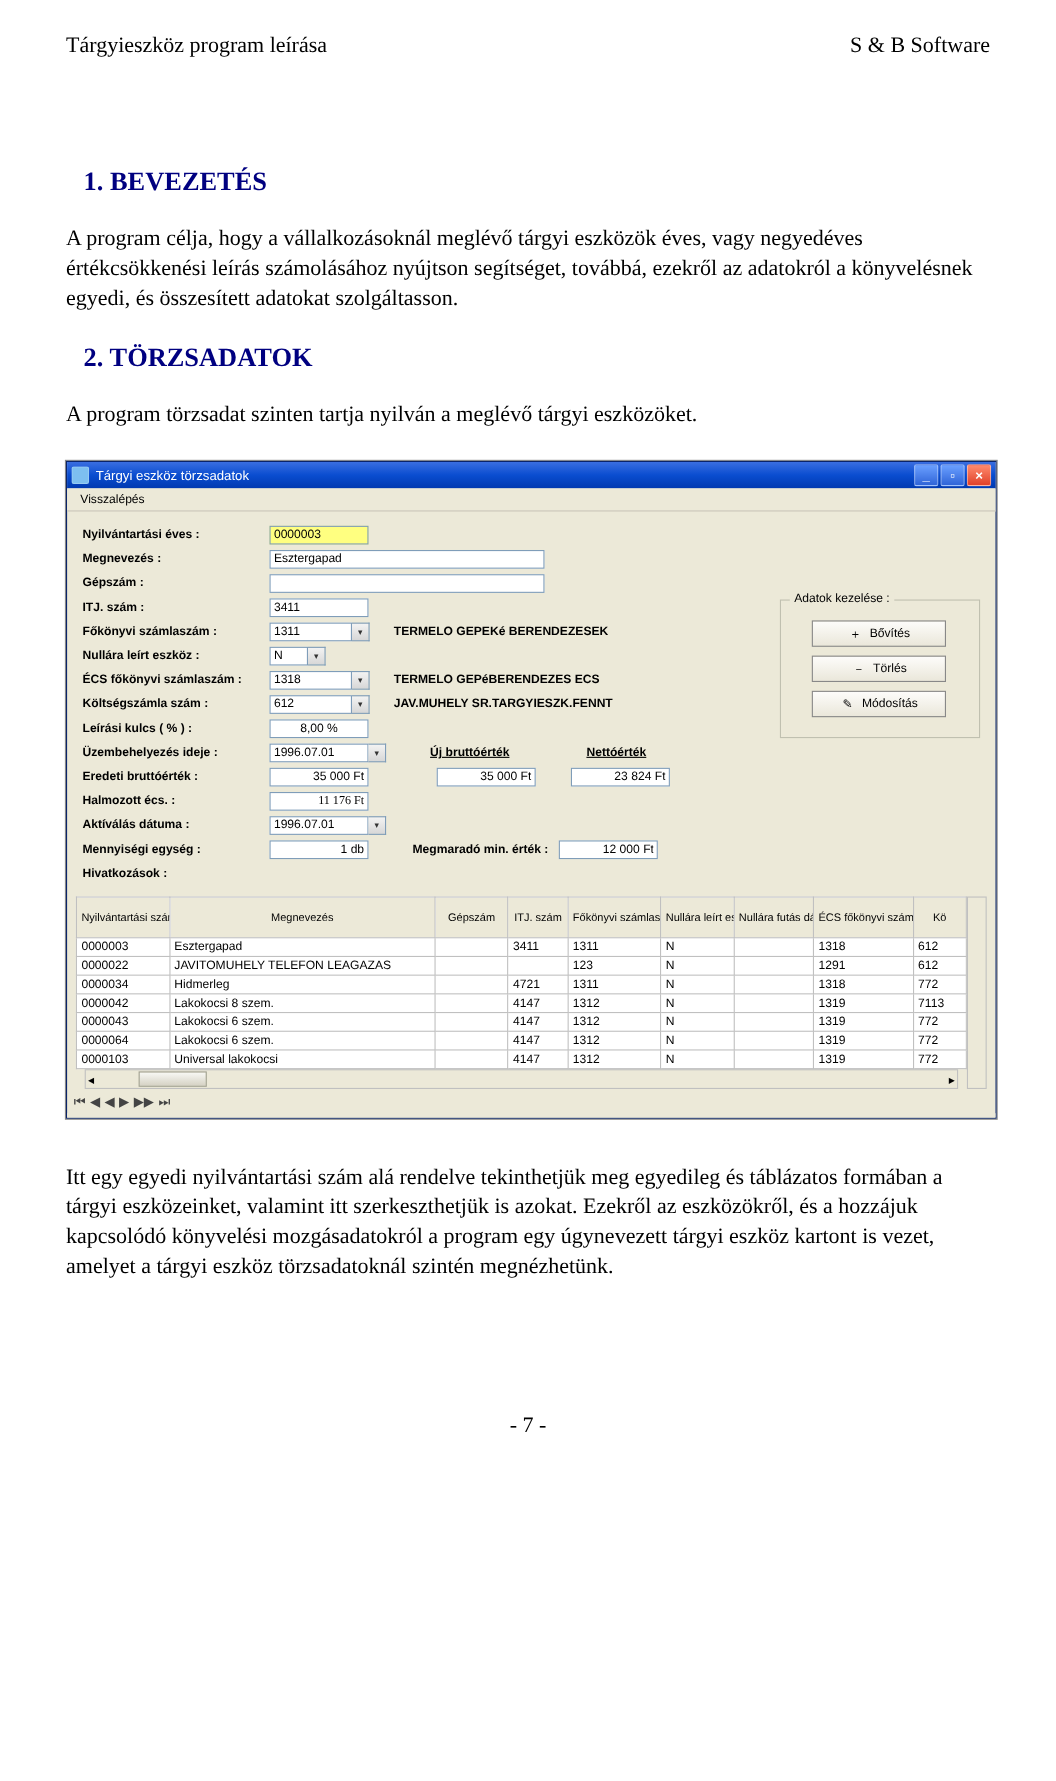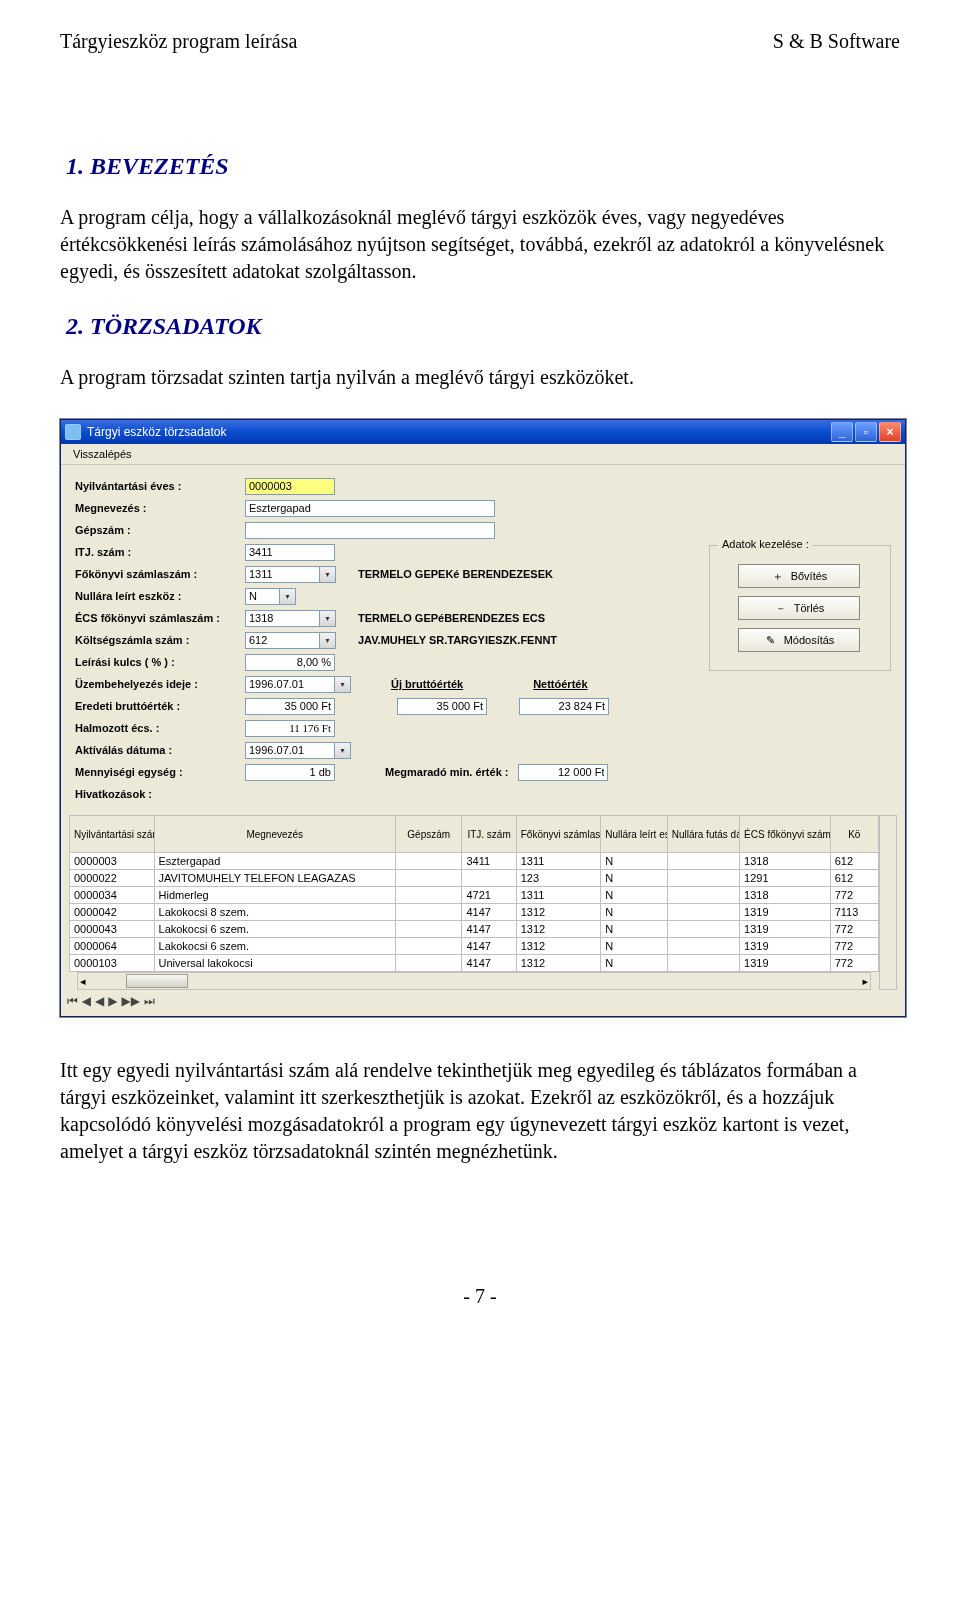--- a/index.html
+++ b/index.html
@@ -16,22 +16,21 @@
   .header {
     display: flex;
     justify-content: space-between;
     font-size: 20px;
     margin-bottom: 100px;
   }
   h2.section {
     font-size: 24px;
     font-weight: bold;
     color: #000080;
-    margin: 0 0 24px 6px;
-    font-style: italic;
+    margin: 0 0 24px 16px;
   }
   p.body {
     font-size: 20px;
     line-height: 1.35;
     margin: 0 0 28px 0;
   }
   .screenshot {
     width: 844px;
     margin: 6px 0 40px 0;
     font-family: Tahoma, Arial, sans-serif;
@@ -295,21 +294,21 @@
         <div class="form-row">
           <div class="form-label">Költségszámla szám :</div>
           <span class="dd">
             <input class="form-input" style="width: 75px;" value="612">
             <div class="dd-btn">▾</div>
           </span>
           <span class="assoc-text">JAV.MUHELY SR.TARGYIESZK.FENNT</span>
         </div>
         <div class="form-row">
           <div class="form-label">Leírási kulcs ( % ) :</div>
-          <input class="form-input" style="width: 90px; text-align: right;" value="8,00 %">
+          <input class="form-input" style="width: 90px; text-align: center;" value="8,00 %">
         </div>
         <div class="form-row">
           <div class="form-label">Üzembehelyezés ideje :</div>
           <span class="dd">
             <input class="form-input" style="width: 90px;" value="1996.07.01">
             <div class="dd-btn">▾</div>
           </span>
           <span class="assoc-text" style="margin-left:40px;text-decoration:underline">Új bruttóérték</span>
           <span class="assoc-text" style="margin-left:70px;text-decoration:underline">Nettóérték</span>
         </div>
@@ -326,21 +325,21 @@
         <div class="form-row">
           <div class="form-label">Aktíválás dátuma :</div>
           <span class="dd">
             <input class="form-input" style="width: 90px;" value="1996.07.01">
             <div class="dd-btn">▾</div>
           </span>
         </div>
         <div class="form-row">
           <div class="form-label">Mennyiségi egység :</div>
           <input class="form-input" style="width: 90px; text-align: right;" value="1 db">
-          <span class="assoc-text" style="margin-left:50px">Megmaradó min. érték :</span>
+          <span class="assoc-text" style="margin-left:40px">Megmaradó min. érték :</span>
           <input class="form-input" style="width: 90px; text-align: right; margin-left: 10px;" value="12 000 Ft">
         </div>
         <div class="form-row">
           <div class="form-label">Hivatkozások :</div>
         </div>
 
         <div class="right-panel">
           <span class="panel-title">Adatok kezelése :</span>
           <div class="action-btn">
             <span class="ico">＋</span>

